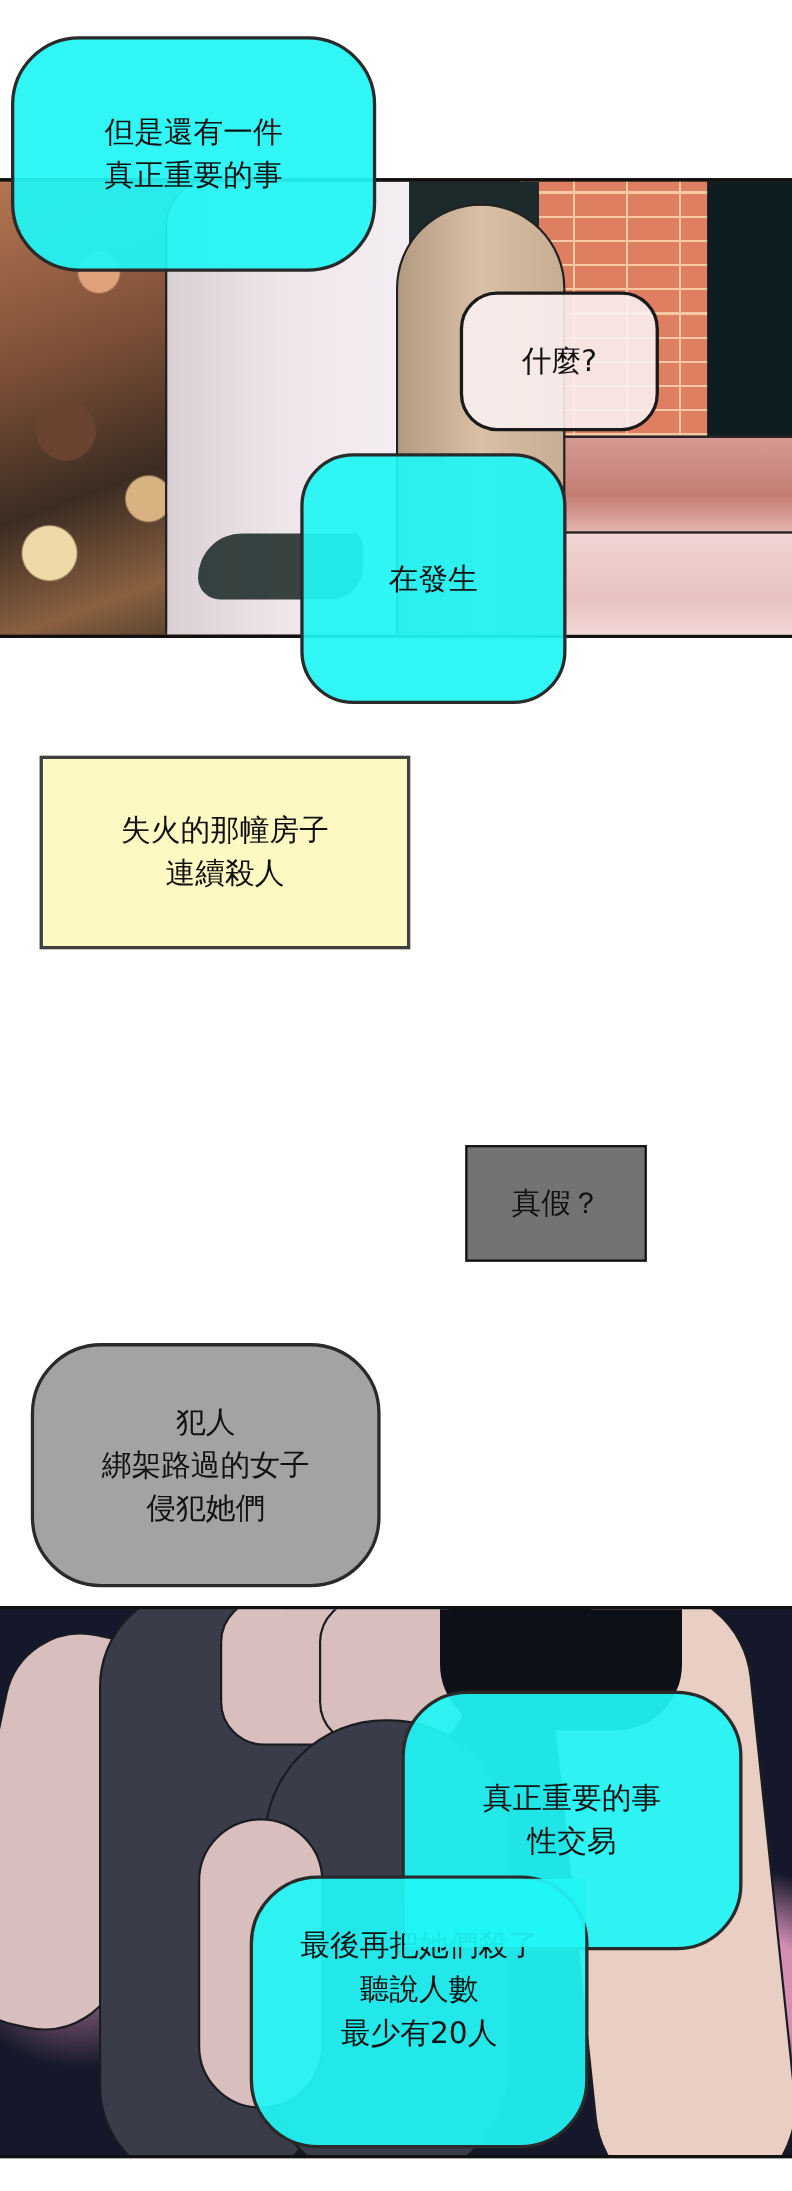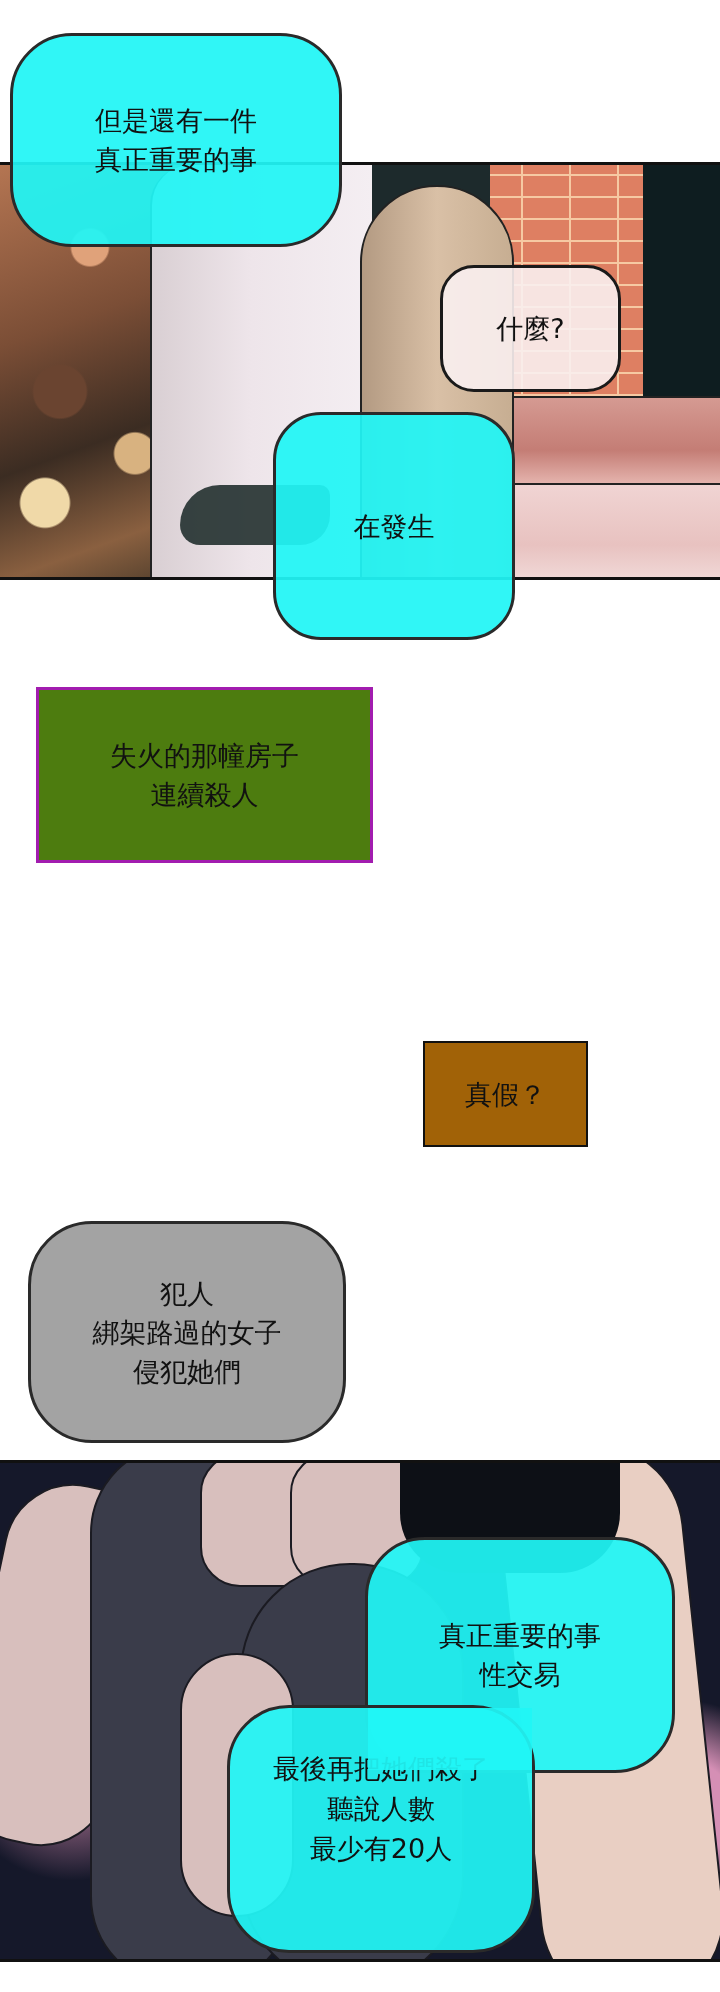--- a/index.html
+++ b/index.html
@@ -49,23 +49,23 @@
                        radial-gradient(circle at 95% 70%, #d58fb5 0 50px, transparent 110px),
                        #15182a; }
   .limb { background:#d8bfbd; border:2px solid #1b1b22; }
   .cloth { background:#3a3c4a; border:2px solid #1b1b22; }
 
   
   .bubble { position:absolute; box-sizing:border-box; display:flex; flex-direction:column;
             align-items:center; justify-content:center; text-align:center;
             font-size:27px; line-height:39px; color:#111; }
   .cyan { background:rgba(32,245,245,0.93); border:3px solid #2a2a2a; }
-  .cyan-solid { background:#4d7c0f; border:3px solid #a21caf; }
+  .cyan-solid { background:#fef9c3; border:3px solid #404040; }
   .white-b { background:rgba(250,240,240,0.9); border:3px solid #1a1a1a; }
-  .rect-white { background:#a16207; border:3px solid #111; }
+  .rect-white { background:#737373; border:3px solid #111; }
 </style>
 </head>
 <body>
 
 <div class="abs panel1">
   <div class="abs foliage"></div>
   <div class="abs brick"></div>
   <div class="abs window"></div>
   <div class="abs ledge-top"></div>
   <div class="abs ledge-bot"></div>
@@ -73,21 +73,21 @@
   <div class="abs torso"></div>
   <div class="abs shoulder"></div>
   <div class="abs hand"></div>
 </div>
 
 <div class="bubble cyan" style="left:10px; top:33px; width:332px; height:214px; border-radius:62px;">
   <span>但是還有一件</span>
   <span>真正重要的事</span>
 </div>
 
-<div class="bubble white-b" style="left:440px; top:265px; width:181px; height:127px; border-radius:34px;">
+<div class="bubble white-b" style="left:418px; top:265px; width:181px; height:127px; border-radius:34px;">
   <span>什麼?</span>
 </div>
 
 <div class="bubble cyan" style="left:273px; top:412px; width:242px; height:228px; border-radius:48px;">
   <span>在發生</span>
 </div>
 
 <div class="bubble cyan-solid" style="left:36px; top:687px; width:337px; height:176px; line-height:39px;">
   <span>失火的那幢房子</span>
   <span>連續殺人</span>

